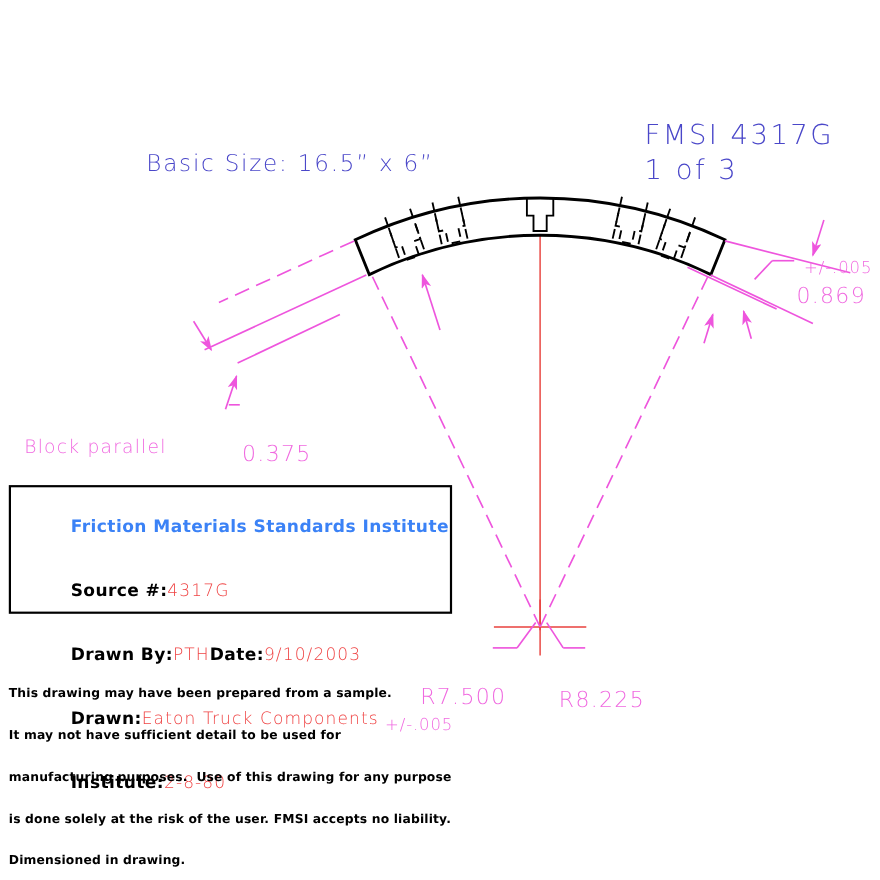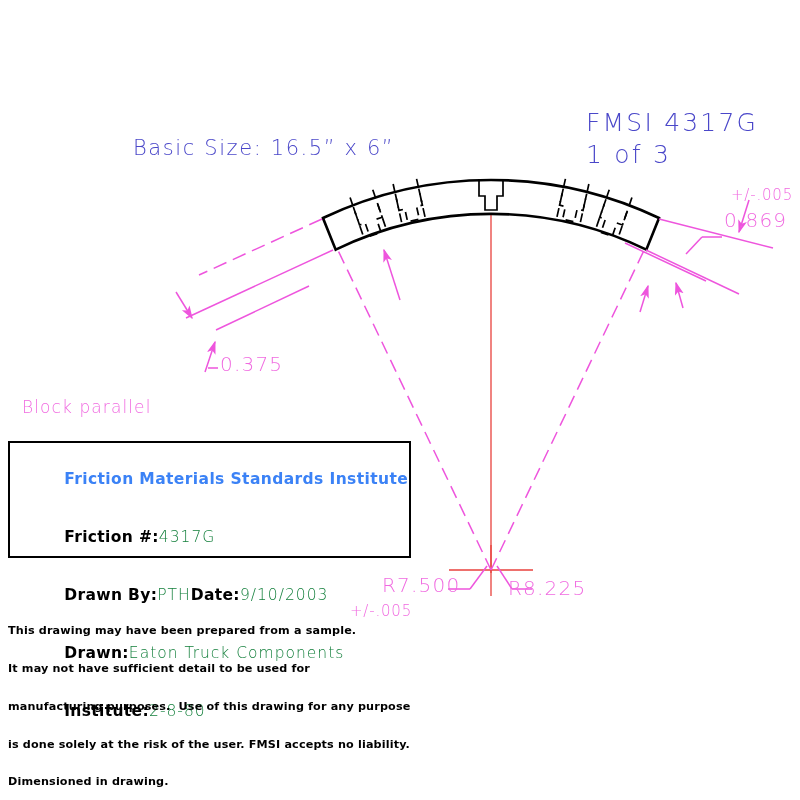--- a/index.html
+++ b/index.html
@@ -61,20 +61,21 @@
     font-size: 21px;
     letter-spacing: 1.6px;
     font-weight: 300;
   }
 
   
   .dim {
     font-size: 20px;
     letter-spacing: 1.2px;
     font-weight: 300;
+    margin-top: 48px;
   }
   #dim-tol-right  { left: 731px; top: 186px; font-size: 15px; letter-spacing: .8px;}
   #dim-0725       { left: 724px; top: 208px; }
   #dim-0375       { left: 220px; top: 352px; }
   #dim-r7500      { left: 382px; top: 573px; }
   #dim-r8225      { left: 508px; top: 576px; }
   #dim-tol-bottom { left: 350px; top: 602px; font-size: 15px; letter-spacing: .8px;}
 
   
   #note-chamfer {
@@ -102,21 +103,21 @@
     line-height: 19.3px;
     letter-spacing: .35px;
   }
   .tb-row { white-space: pre; }
   .tb-key {
     color: #000;
     font-weight: bold;
     font-family: "DejaVu Sans", sans-serif;
   }
   .tb-val {
-    color: #15803d;
+    color: #ef4444;
     font-weight: 300;
     letter-spacing: 1px;
   }
   #tb-org {
     color:#3b82f6;
     font-weight: bold;
     font-size: 15.5px;
     letter-spacing: .4px;
   }
 
@@ -257,21 +258,21 @@
     <div>parallel to</div>
     <div>center line</div>
   </div>
 
   <div id="title-block">
     <div id="tb-inner">
       <div class="tb-row">
         <span id="tb-org">Friction Materials Standards Institute</span>
       </div>
       <div class="tb-row">
-        <span class="tb-key">Friction #:</span><span class="tb-val">4317G</span>
+        <span class="tb-key">Source #:</span><span class="tb-val">4317G</span>
       </div>
       <div class="tb-row">
         <span class="tb-key">Drawn By:</span><span class="tb-val">PTH</span><span class="tb-key" style="">Date:</span><span class="tb-val">9/10/2003</span>
       </div>
       <div class="tb-row">
         <span class="tb-key">Drawn:</span><span class="tb-val">Eaton Truck Components</span>
       </div>
       <div class="tb-row">
         <span class="tb-key">Institute:</span><span class="tb-val">2-8-80</span>
       </div>

